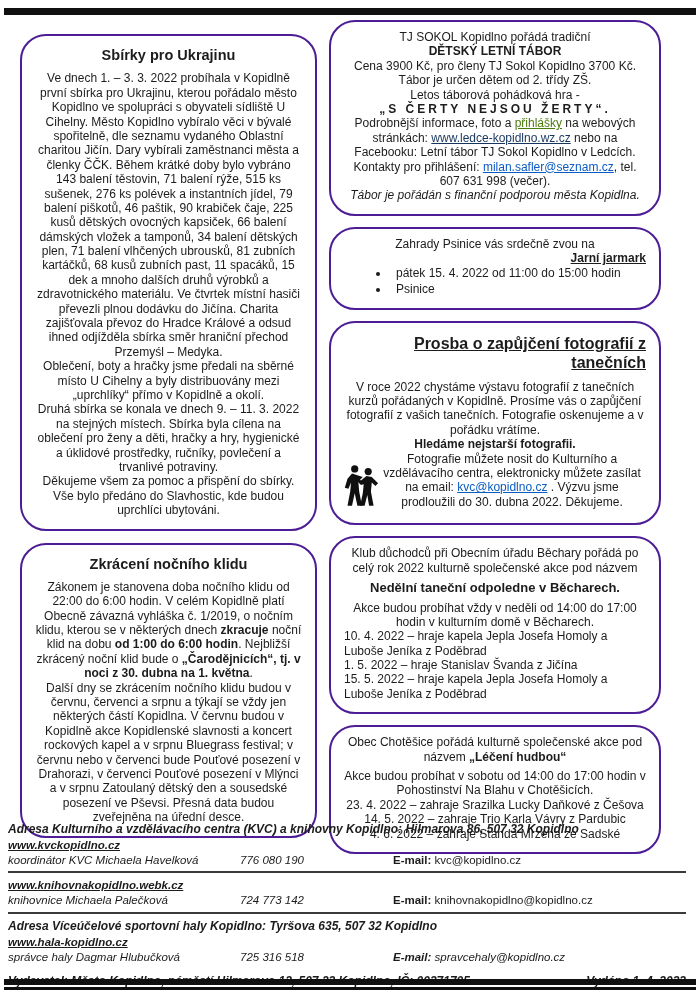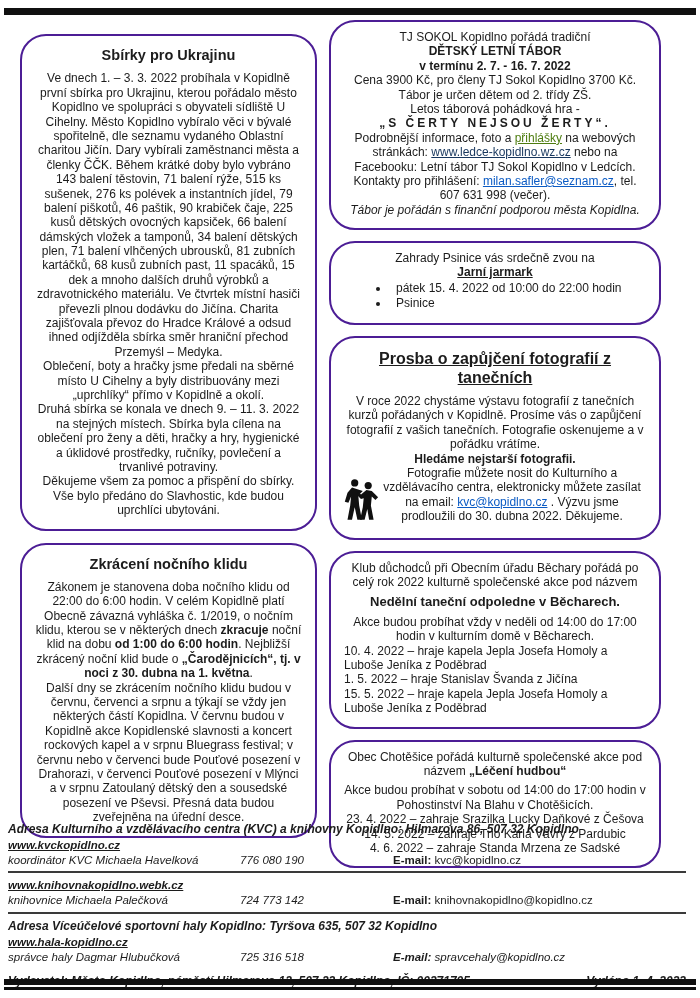--- a/index.html
+++ b/index.html
@@ -26,21 +26,21 @@
     border:2px solid #4c1d95;
     border-radius:26px;
     padding:8px 13px 11px 13px;
     font-size:12px; line-height:1.2;
     text-align:center;
     background:#fff;
     position:relative;
   }
   .box p { margin:0; }
   .box-title { font-size:14.5px; font-weight:bold; margin:3px 0 7px 0; }
-  .u  { text-decoration:underline; }
+  .u  { text-decoration:underline;text-align:right; }
   .b  { font-weight:bold; }
   .i  { font-style:italic; }
   .spaced { letter-spacing:3px; font-weight:bold; }
   .lnk-navy { color:#17365d; text-decoration:underline; cursor:pointer; }
   .lnk-blue { color:#0b5bc4; text-decoration:underline; cursor:pointer; }
   .lnk-black { color:#4d7c0f; text-decoration:underline; cursor:pointer; }
   .gap-s { height:5px; }
 
   
   .bullets { text-align:left; margin:1px 0 0 0; padding-left:46px; }
@@ -101,36 +101,35 @@
         <p>Další dny se zkrácením nočního klidu budou v červnu, červenci a srpnu a týkají se vždy jen některých částí Kopidlna. V červnu budou v Kopidlně akce Kopidlenské slavnosti a koncert rockových kapel a v srpnu Bluegrass festival; v červnu nebo v červenci bude Pouťové posezení v Drahorazi, v červenci Pouťové posezení v Mlýnci a v srpnu Zatoulaný dětský den a sousedské posezení ve Pševsi. Přesná data budou zveřejněna na úřední desce.</p>
       </section>
 
     </div>
 
     <div class="col-right">
 
       <section class="box">
         <p>TJ SOKOL Kopidlno pořádá tradiční</p>
         <p class="b">DĚTSKÝ LETNÍ TÁBOR</p>
-        <p class="b">v termínu 2. 7. - 16. 7. 2022</p>
         <p>Cena 3900 Kč, pro členy TJ Sokol Kopidlno 3700 Kč.</p>
         <p>Tábor je určen dětem od 2. třídy ZŠ.</p>
         <p>Letos táborová pohádková hra -</p>
         <p class="spaced">„S ČERTY NEJSOU ŽERTY“.</p>
         <p>
           <span>Podrobnější informace, foto a </span><span class="lnk-black">přihlášky</span><span> na webových stránkách: </span><span class="lnk-navy">www.ledce-kopidlno.wz.cz</span><span> nebo na Facebooku: Letní tábor TJ Sokol Kopidlno v Ledcích. Kontakty pro přihlášení: </span><span class="lnk-blue">milan.safler@seznam.cz</span><span>, tel. 607 631 998 (večer).</span>
         </p>
         <p class="i">Tábor je pořádán s finanční podporou města Kopidlna.</p>
       </section>
 
       <section class="box">
         <p>Zahrady Psinice vás srdečně zvou na</p>
         <p class="b u">Jarní jarmark</p>
         <ul class="bullets">
-          <li>pátek 15. 4. 2022 od 10:00 do 22:00 hodin</li>
+          <li>pátek 15. 4. 2022 od 11:00 do 15:00 hodin</li>
           <li>Psinice</li>
         </ul>
       </section>
 
       <section class="box" style="padding-bottom:14px;">
         <h2 class="box-title u" style="font-size:16px;">Prosba o zapůjčení fotografií z tanečních</h2>
         <p>V roce 2022 chystáme výstavu fotografií z tanečních kurzů pořádaných v Kopidlně. Prosíme vás o zapůjčení fotografií z vašich tanečních. Fotografie oskenujeme a v pořádku vrátíme.</p>
         <p class="b">Hledáme nejstarší fotografii.</p>
         <p style="padding-left:34px;">
           <span>Fotografie můžete nosit do Kulturního a vzdělávacího centra, elektronicky můžete zasílat na email: </span><span class="lnk-blue">kvc@kopidlno.cz</span><span> . Výzvu jsme prodloužili do 30. dubna 2022. Děkujeme.</span>

